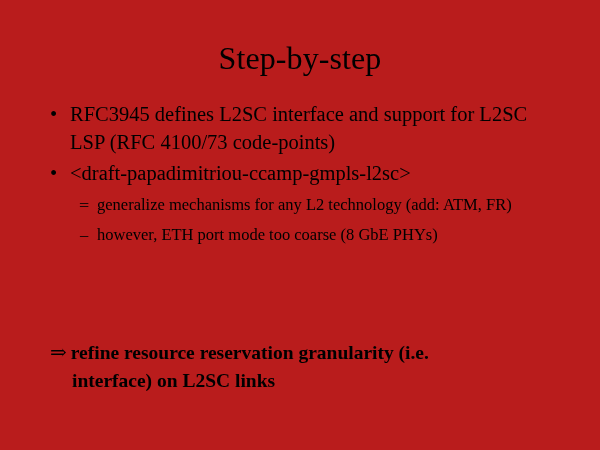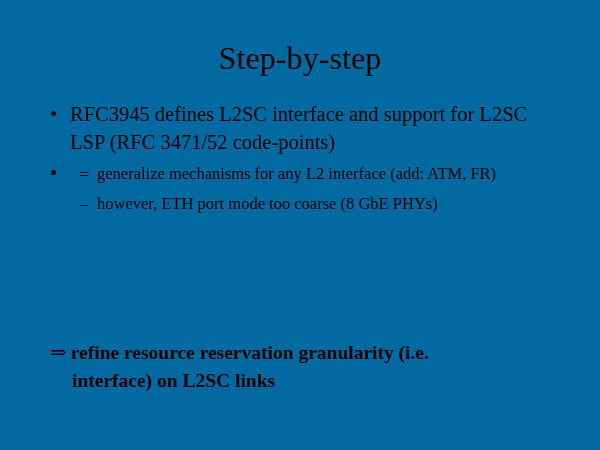--- a/index.html
+++ b/index.html
@@ -14,21 +14,21 @@
     color: #000000;
     overflow: hidden;
     position: relative;
   }
 
   .slide {
     position: absolute;
     inset: 0;
     width: 600px;
     height: 450px;
-    background: #0369a1;
+    background: #b91c1c;
   }
 
   
   .slide-title {
     position: absolute;
     top: 18px;
     left: 0;
     width: 600px;
     text-align: center;
     font-size: 32px;
@@ -115,34 +115,35 @@
 <body>
 
 <div class="slide">
 
   <h1 class="slide-title">Step-by-step</h1>
 
   <div class="body-block">
 
     <div class="bullet-l1">
       <span class="marker">•</span>
-      <span class="btext">RFC3945 defines L2SC interface and support for L2SC LSP (RFC 3471/52 code-points)</span>
+      <span class="btext">RFC3945 defines L2SC interface and support for L2SC LSP (RFC 4100/73 code-points)</span>
     </div>
 
     <div class="bullet-l1">
       <span class="marker">•</span>
+      <span class="btext">&lt;draft-papadimitriou-ccamp-gmpls-l2sc&gt;</span>
     </div>
 
     <div class="bullet-l2">
       <span class="marker">–</span>
     </div>
 
     <div class="bullet-l2">
       <span class="marker">–</span>
-      <span class="btext">generalize mechanisms for any L2 interface (add: ATM, FR)</span>
+      <span class="btext">generalize mechanisms for any L2 technology (add: ATM, FR)</span>
     </div>
 
     <div class="bullet-l2">
       <span class="marker">–</span>
       <span class="btext">however, ETH port mode too coarse (8 GbE PHYs)</span>
     </div>
 
   </div>
 
   <div class="conclusion">

